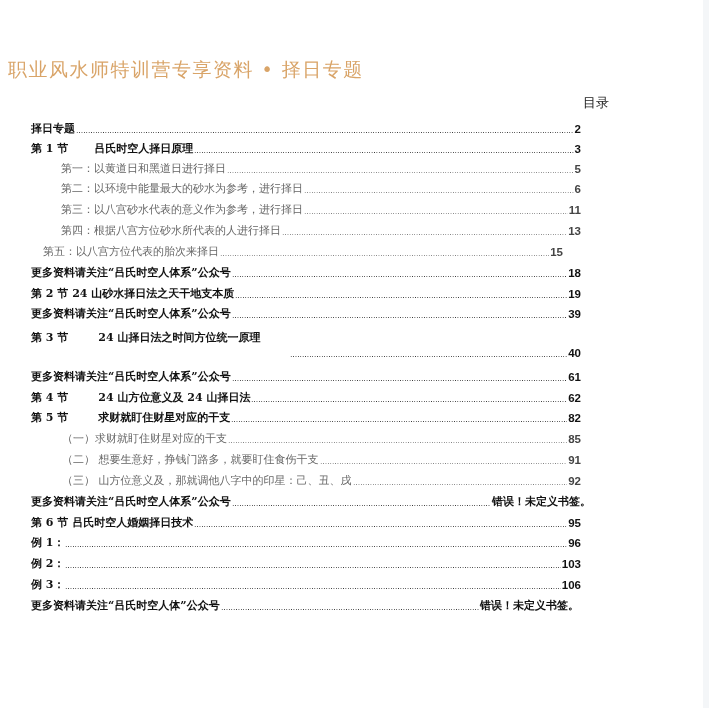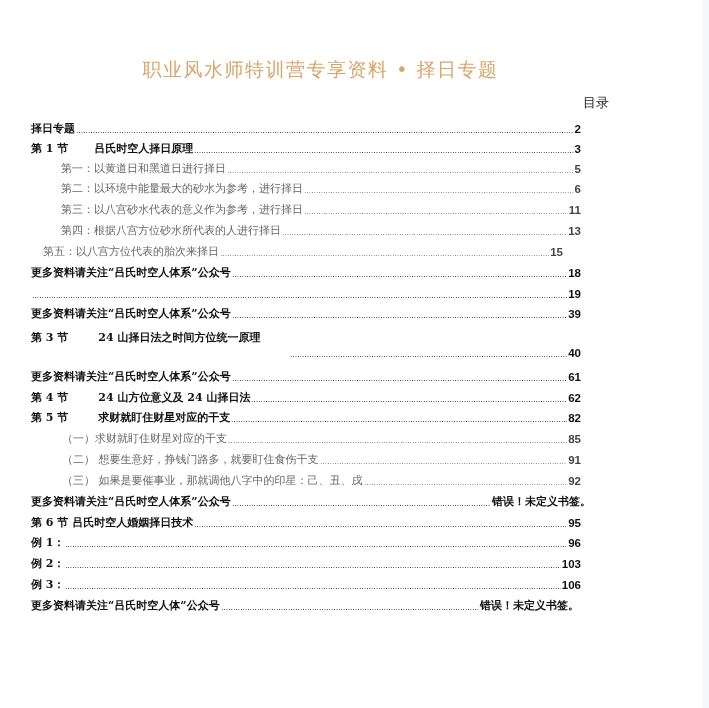--- a/index.html
+++ b/index.html
@@ -6,25 +6,26 @@
   body {
     width: 709px; height: 708px; overflow: hidden; position: relative;
     background: #ffffff;
     font-family: "DejaVu Serif", "Liberation Serif", serif;
   }
   .right-strip {
     position: absolute; right: 0; top: 0; width: 6px; height: 708px;
     background: #f4f6f8;
   }
   .doc-title {
-    position: absolute; left: 16px; width: 609px; top: 57px;
-    text-align: center;
+    position: absolute; left: 0; width: 609px; top: 57px;
+    text-align: left;
     font-family: "DejaVu Sans", "Liberation Sans", sans-serif;
     font-size: 19px; letter-spacing: 1.5px;
     color: #d9a468;
+    padding-left: 8px;
   }
   .toc-heading {
     position: absolute; left: 0; width: 609px; top: 94px;
     text-align: right; font-size: 13px; color: #222;
   }
   .toc { position: absolute; left: 31px; top: 0; width: 550px; }
   .row {
     position: absolute; left: 0; width: 550px; height: 18px;
     display: flex; align-items: flex-end;
     font-size: 11px; line-height: 14px; white-space: nowrap;
@@ -100,20 +101,21 @@
     <span class="page">15</span>
   </div>
 
   <div class="row bold" style="top:262px">
     <span class="label">更多资料请关注“吕氏时空人体系”公众号</span>
     <span class="dots"></span>
     <span class="page">18</span>
   </div>
 
   <div class="row bold" style="top:283px">
+    <span class="label">第 2 节 24 山砂水择日法之天干地支本质</span>
     <span class="dots"></span>
     <span class="page">19</span>
   </div>
 
   <div class="row bold" style="top:303px">
     <span class="label">更多资料请关注“吕氏时空人体系”公众号</span>
     <span class="dots"></span>
     <span class="page">39</span>
   </div>
 
@@ -153,21 +155,21 @@
     <span class="label">（一）求财就盯住财星对应的干支</span>
     <span class="dots"></span>
     <span class="page">85</span>
   </div>
   <div class="row sub" style="top:449px; left:31px; width:519px">
     <span class="label">（二） 想要生意好，挣钱门路多，就要盯住食伤干支</span>
     <span class="dots"></span>
     <span class="page">91</span>
   </div>
   <div class="row sub" style="top:470px; left:31px; width:519px">
-    <span class="label">（三） 如果是要催事业，那就调他八字中的印星：己、丑、戌</span>
+    <span class="label">（三） 山方位意义及，那就调他八字中的印星：己、丑、戌</span>
     <span class="dots"></span>
     <span class="page">92</span>
   </div>
 
   <div class="row bold" style="top:491px; width:560px">
     <span class="label">更多资料请关注“吕氏时空人体系”公众号</span>
     <span class="dots"></span>
     <span class="err">错误！未定义书签。</span>
   </div>
 

